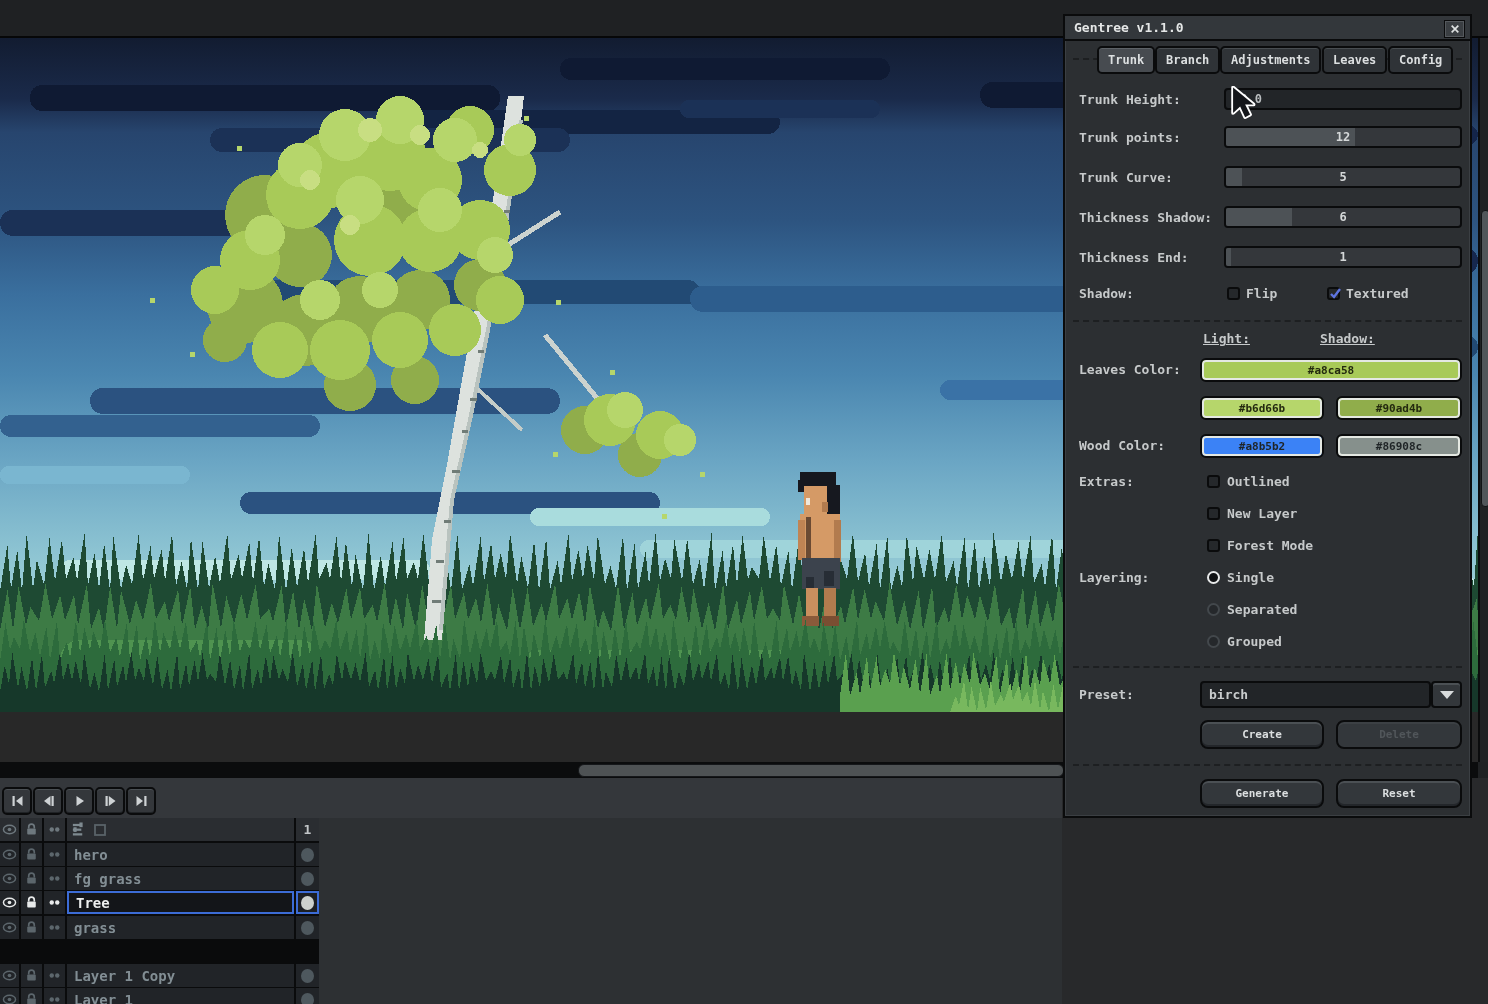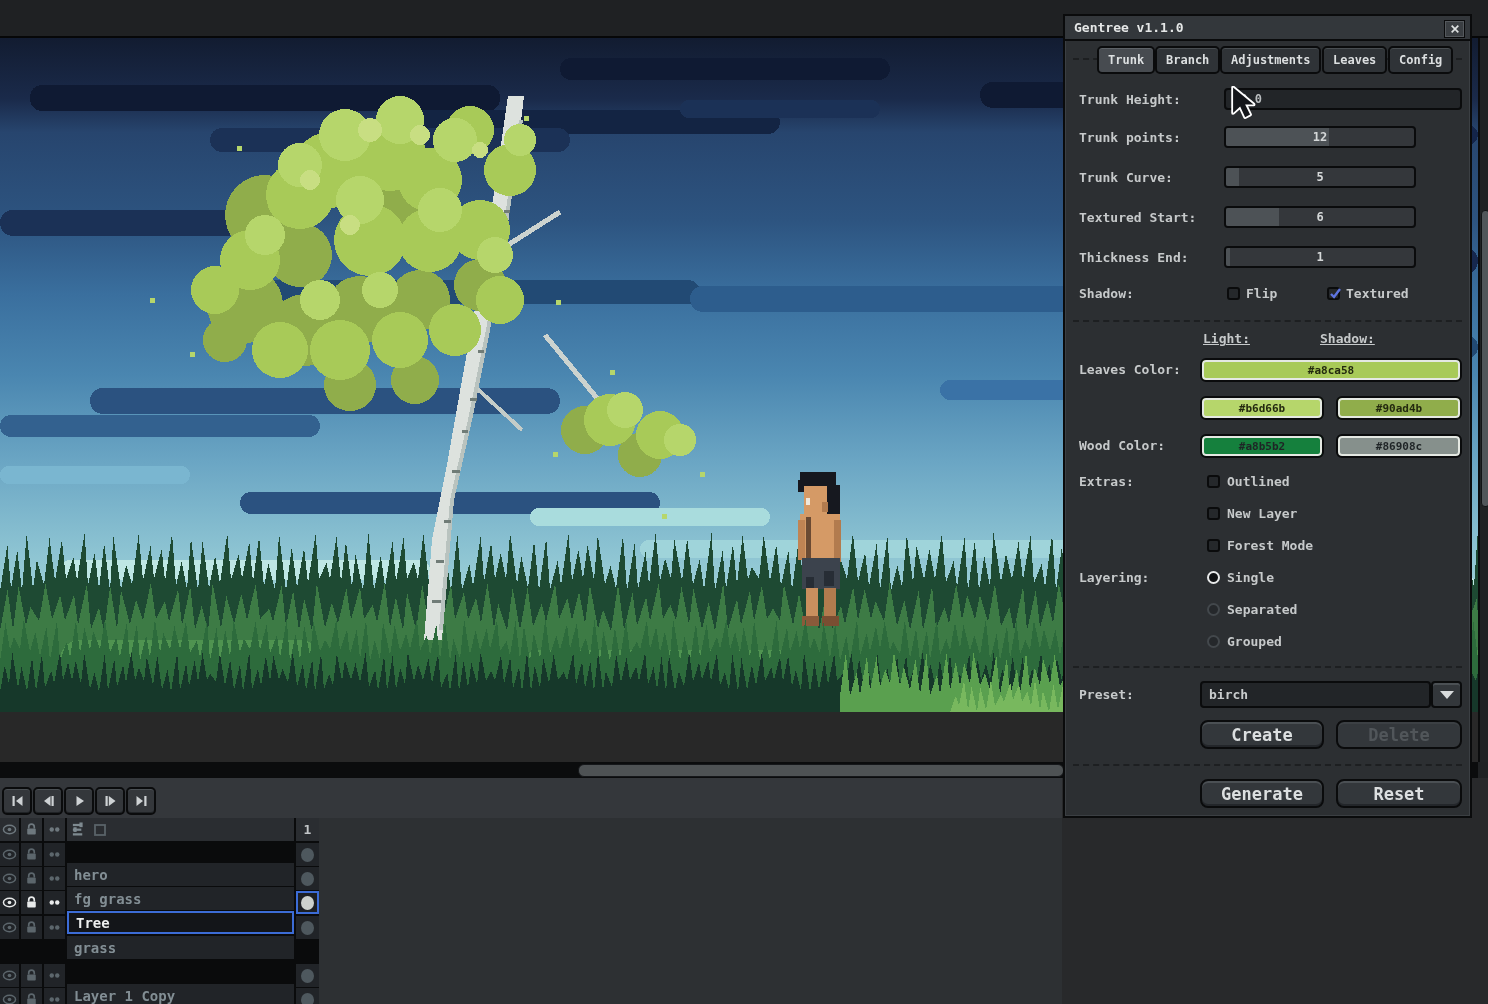--- a/index.html
+++ b/index.html
@@ -17,21 +17,21 @@
   #vscroll .thumb{position:absolute;left:1px;top:172px;width:7px;height:295px;background:#51565a;border:1px solid #111315;border-radius:4px;}
 
   
   #timeline{left:0;top:778px;width:1062px;height:226px;background:#2d3033;}
   #playstrip{position:absolute;left:0;top:0;width:1062px;height:40px;background:#34373b;}
   .pbtn{position:absolute;top:9px;width:26px;height:24px;background:#34373b;border:2px solid #0a0b0c;border-radius:5px;
         box-shadow:inset 0 1px 0 #4b5054, inset 0 -1px 0 #202326;color:#ced2d4;display:flex;align-items:center;justify-content:center;}
   #rowsbg{position:absolute;left:0;top:40px;width:319px;height:186px;background:#0a0b0c;}
   .trow{position:absolute;left:0;width:319px;height:23px;}
   .cell{position:absolute;top:0;height:23px;background:#212428;color:#5c666c;display:flex;align-items:center;justify-content:center;}
-  .cell.name{justify-content:flex-start;padding-left:7px;color:#828e94;font-size:14px;box-sizing:border-box;margin-top:20px;}
+  .cell.name{justify-content:flex-start;padding-left:7px;color:#828e94;font-size:14px;box-sizing:border-box;}
   .c-eye{left:0;width:19px;} .c-lock{left:21px;width:21px;} .c-dots{left:44px;width:21px;}
   .c-name{left:67px;width:227px;} .c-cel{left:296px;width:23px;}
   .hcell{background:#2a2d31;color:#6e787e;}
   .frame-num{color:#c2c6c8;font-size:13px;}
   .cel-dot{width:13px;height:14px;border-radius:50%;background:#4e585e;}
   .trow.sel .cell{color:#e8eaea;}
   .trow.sel .cell.name{background:#131519;border:2px solid #3c6cd6;color:#eceeee;height:23px;box-sizing:border-box;}
   .trow.sel .c-cel{background:#1c1f23;border:2px solid #3c6cd6;box-sizing:border-box;}
   .trow.sel .cel-dot{background:#cdd1cd;}
   #br-panel{left:1062px;top:778px;width:426px;height:226px;background:#28292b;}
@@ -46,36 +46,36 @@
   .dsep{position:absolute;left:8px;right:8px;height:0;border-top:2px dashed #1d1f21;}
   #tabrow{position:absolute;left:8px;right:8px;top:30px;height:28px;}
   #tabrow::before{content:"";position:absolute;left:0;right:0;top:12px;border-top:2px dashed #1d1f21;}
   .tab{position:absolute;top:0;height:24px;padding:0 9px;background:#2f3337;border:2px solid #0a0b0c;border-radius:5px;
        color:#dcdfe0;font-size:12px;display:flex;align-items:center;box-shadow:inset 0 1px 0 #484d51;}
   .tab.active{background:#474b50;box-shadow:inset 0 1px 0 #5d6267;}
   .flabel{position:absolute;left:14px;font-size:13px;color:#c6c9ca;}
   .colhead{position:absolute;font-size:13px;color:#c6c9ca;text-decoration:underline;}
   .entry{position:absolute;left:159px;width:238px;height:22px;background:#222528;border:2px solid #0a0b0c;border-radius:4px;
          box-sizing:border-box;color:#b9bdbf;font-size:12px;display:flex;align-items:center;padding-left:7px;}
-  .slider{position:absolute;left:159px;width:192px;height:22px;background:#34373b;border:2px solid #0a0b0c;border-radius:4px;
+  .slider{position:absolute;left:159px;width:238px;height:22px;background:#34373b;border:2px solid #0a0b0c;border-radius:4px;
           box-sizing:border-box;overflow:hidden;}
   .slider .fill{position:absolute;left:0;top:0;bottom:0;background:#4d5256;}
   .slider .val{position:absolute;left:0;right:0;top:2px;text-align:center;font-size:12px;color:#d5d8d9;}
   .chk{position:absolute;width:13px;height:13px;background:#25282b;border:2px solid #0a0b0c;border-radius:3px;box-sizing:border-box;}
   .chk svg{position:absolute;left:-1px;top:-3px;visibility:hidden;}
   .chk.on svg{visibility:visible;}
   .chklab{position:absolute;font-size:13px;color:#c6c9ca;}
   .radio{position:absolute;width:13px;height:13px;border-radius:50%;background:#25282b;border:2px solid #43484c;box-sizing:border-box;}
   .radio.on{border-color:#e8eaea;background:#101214;}
   .swatch{position:absolute;height:24px;border:2px solid #0a0b0c;border-radius:6px;box-sizing:border-box;
           box-shadow:inset 0 0 0 2px #e4e8e2;display:flex;align-items:center;justify-content:center;
           font-size:11px;color:#23290f;}
   .swatch.grey{color:#1f2426;}
   .btn{position:absolute;height:29px;background:#33373b;border:2px solid #0a0b0c;border-radius:8px;box-sizing:border-box;
-       box-shadow:inset 0 2px 0 #4b5054, inset 0 -2px 0 #23262a;color:#dcdfe0;font-size:17px;
+       box-shadow:inset 0 2px 0 #4b5054, inset 0 -2px 0 #23262a;color:#dcdfe0;font-size:11px;
        display:flex;align-items:center;justify-content:center;}
   .btn.disabled{color:#51565a;box-shadow:inset 0 2px 0 #3c4044;}
   .combo-entry{position:absolute;left:135px;top:665px;width:231px;height:27px;background:#222528;border:2px solid #0a0b0c;
                border-radius:4px;box-sizing:border-box;color:#c9cccd;font-size:13px;display:flex;align-items:center;padding-left:7px;}
   .combo-btn{position:absolute;left:366px;top:665px;width:31px;height:27px;background:#33373b;border:2px solid #0a0b0c;
              border-radius:4px;box-sizing:border-box;box-shadow:inset 0 2px 0 #4b5054;display:flex;align-items:center;justify-content:center;}
   .combo-btn .arr{width:0;height:0;border-left:7px solid transparent;border-right:7px solid transparent;border-top:8px solid #d8dbdc;}
   #cursor{left:1228px;top:86px;width:30px;height:34px;pointer-events:none;z-index:60;}
   #dlg,.tab,.btn,.swatch{cursor:default;}
 </style>
@@ -517,21 +517,21 @@
       <div class="fill" style="width: 55%;"></div>
         <div class="val">12</div>
     </div>
 
     <div class="flabel" style="top:154px">Trunk Curve:</div>
     <div class="slider" style="top:150px">
       <div class="fill" style="width: 7%;"></div>
         <div class="val">5</div>
     </div>
 
-    <div class="flabel" style="top:194px">Textured Start:</div>
+    <div class="flabel" style="top:194px">Thickness Shadow:</div>
     <div class="slider" style="top:190px">
       <div class="fill" style="width: 28%;"></div>
         <div class="val">6</div>
     </div>
 
     <div class="flabel" style="top:234px">Thickness End:</div>
     <div class="slider" style="top:230px">
       <div class="fill" style="width: 2%;"></div>
         <div class="val">1</div>
     </div>
@@ -552,21 +552,21 @@
 
     <div class="colhead" style="left:138px;top:315px">Light:</div>
     <div class="colhead" style="left:255px;top:315px">Shadow:</div>
 
     <div class="flabel" style="top:346px">Leaves Color:</div>
     <div class="swatch" style="left: 135px; top: 342px; width: 262px; background: rgb(168, 202, 88);">#a8ca58</div>
     <div class="swatch" style="left: 135px; top: 380px; width: 124px; background: rgb(182, 214, 107); text-align: center;">#b6d66b</div>
     <div class="swatch" style="left: 271px; top: 380px; width: 126px; background: rgb(144, 173, 75);">#90ad4b</div>
 
     <div class="flabel" style="top:422px">Wood Color:</div>
-    <div class="swatch grey" style="left: 135px; top: 418px; width: 124px; background: #15803d;">#a8b5b2</div>
+    <div class="swatch grey" style="left: 135px; top: 418px; width: 124px; background: #3b82f6;">#a8b5b2</div>
     <div class="swatch grey" style="left: 271px; top: 418px; width: 126px; background: rgb(134, 144, 140);">#86908c</div>
 
     <div class="flabel" style="top:458px">Extras:</div>
     <div class="chk" style="left:142px;top:459px">
       
     </div>
     <div class="chklab" style="left:162px;top:458px">Outlined</div>
     <div class="chk" style="left:142px;top:491px">
       
     </div>

